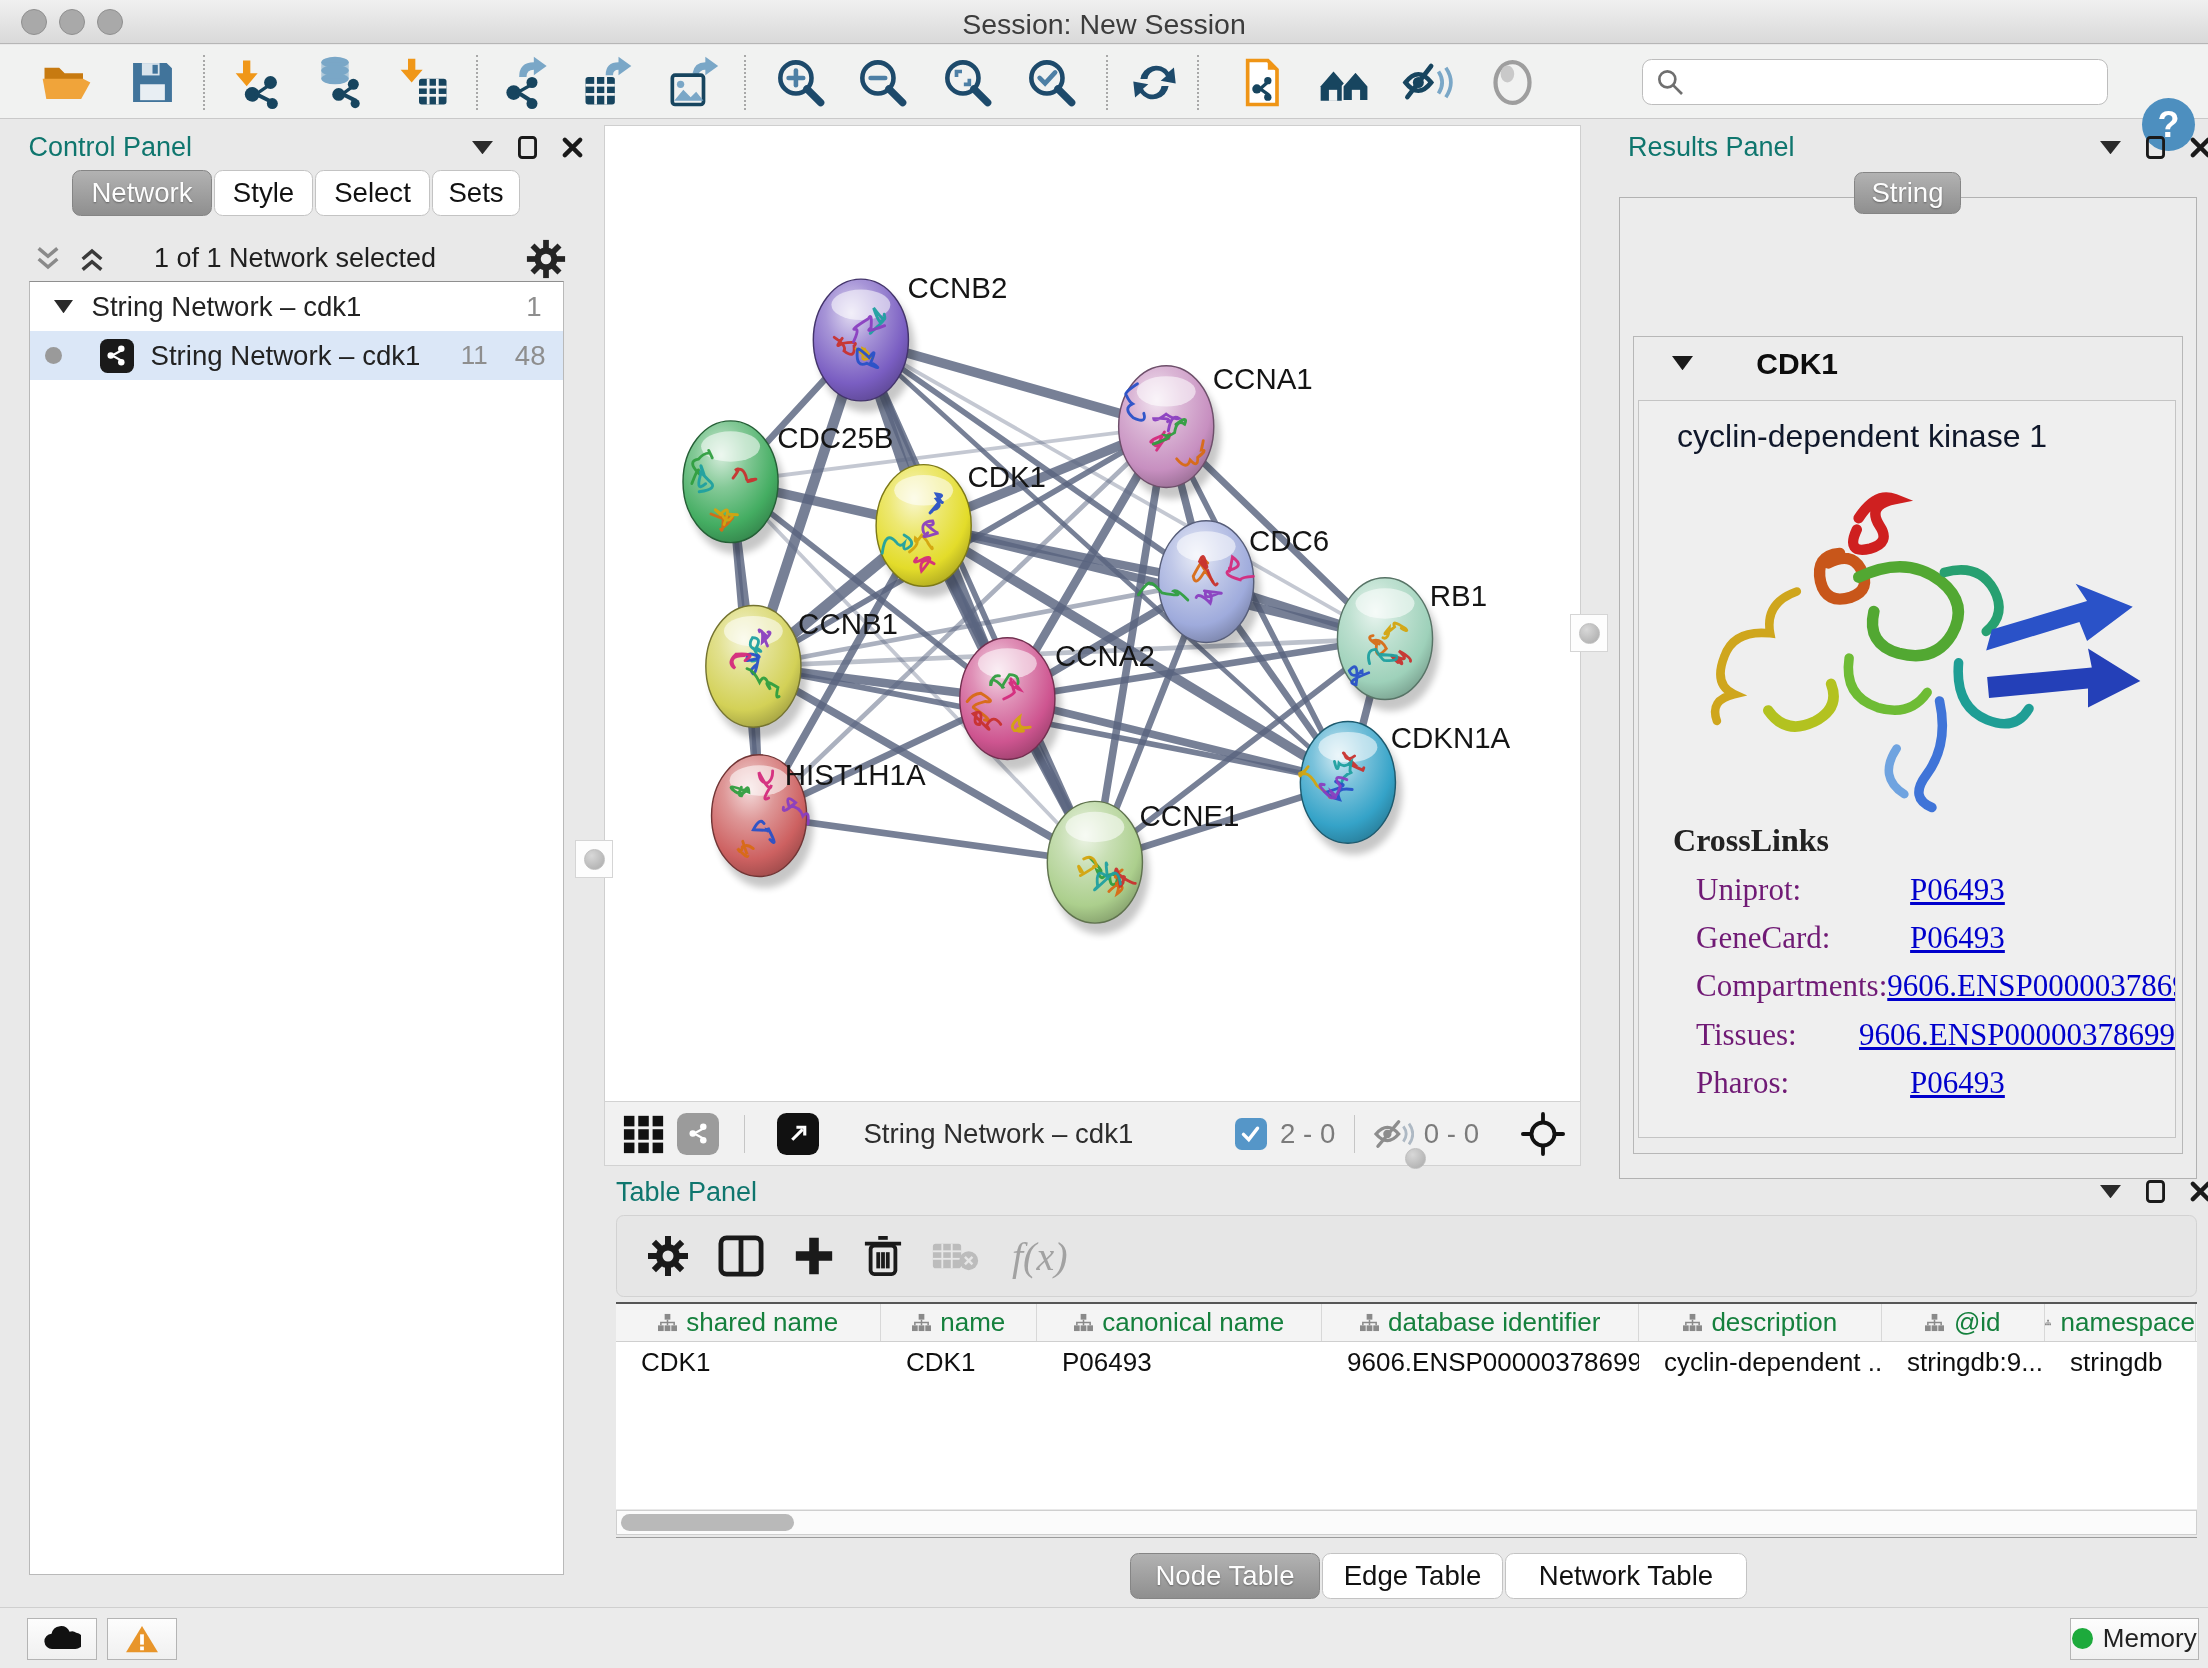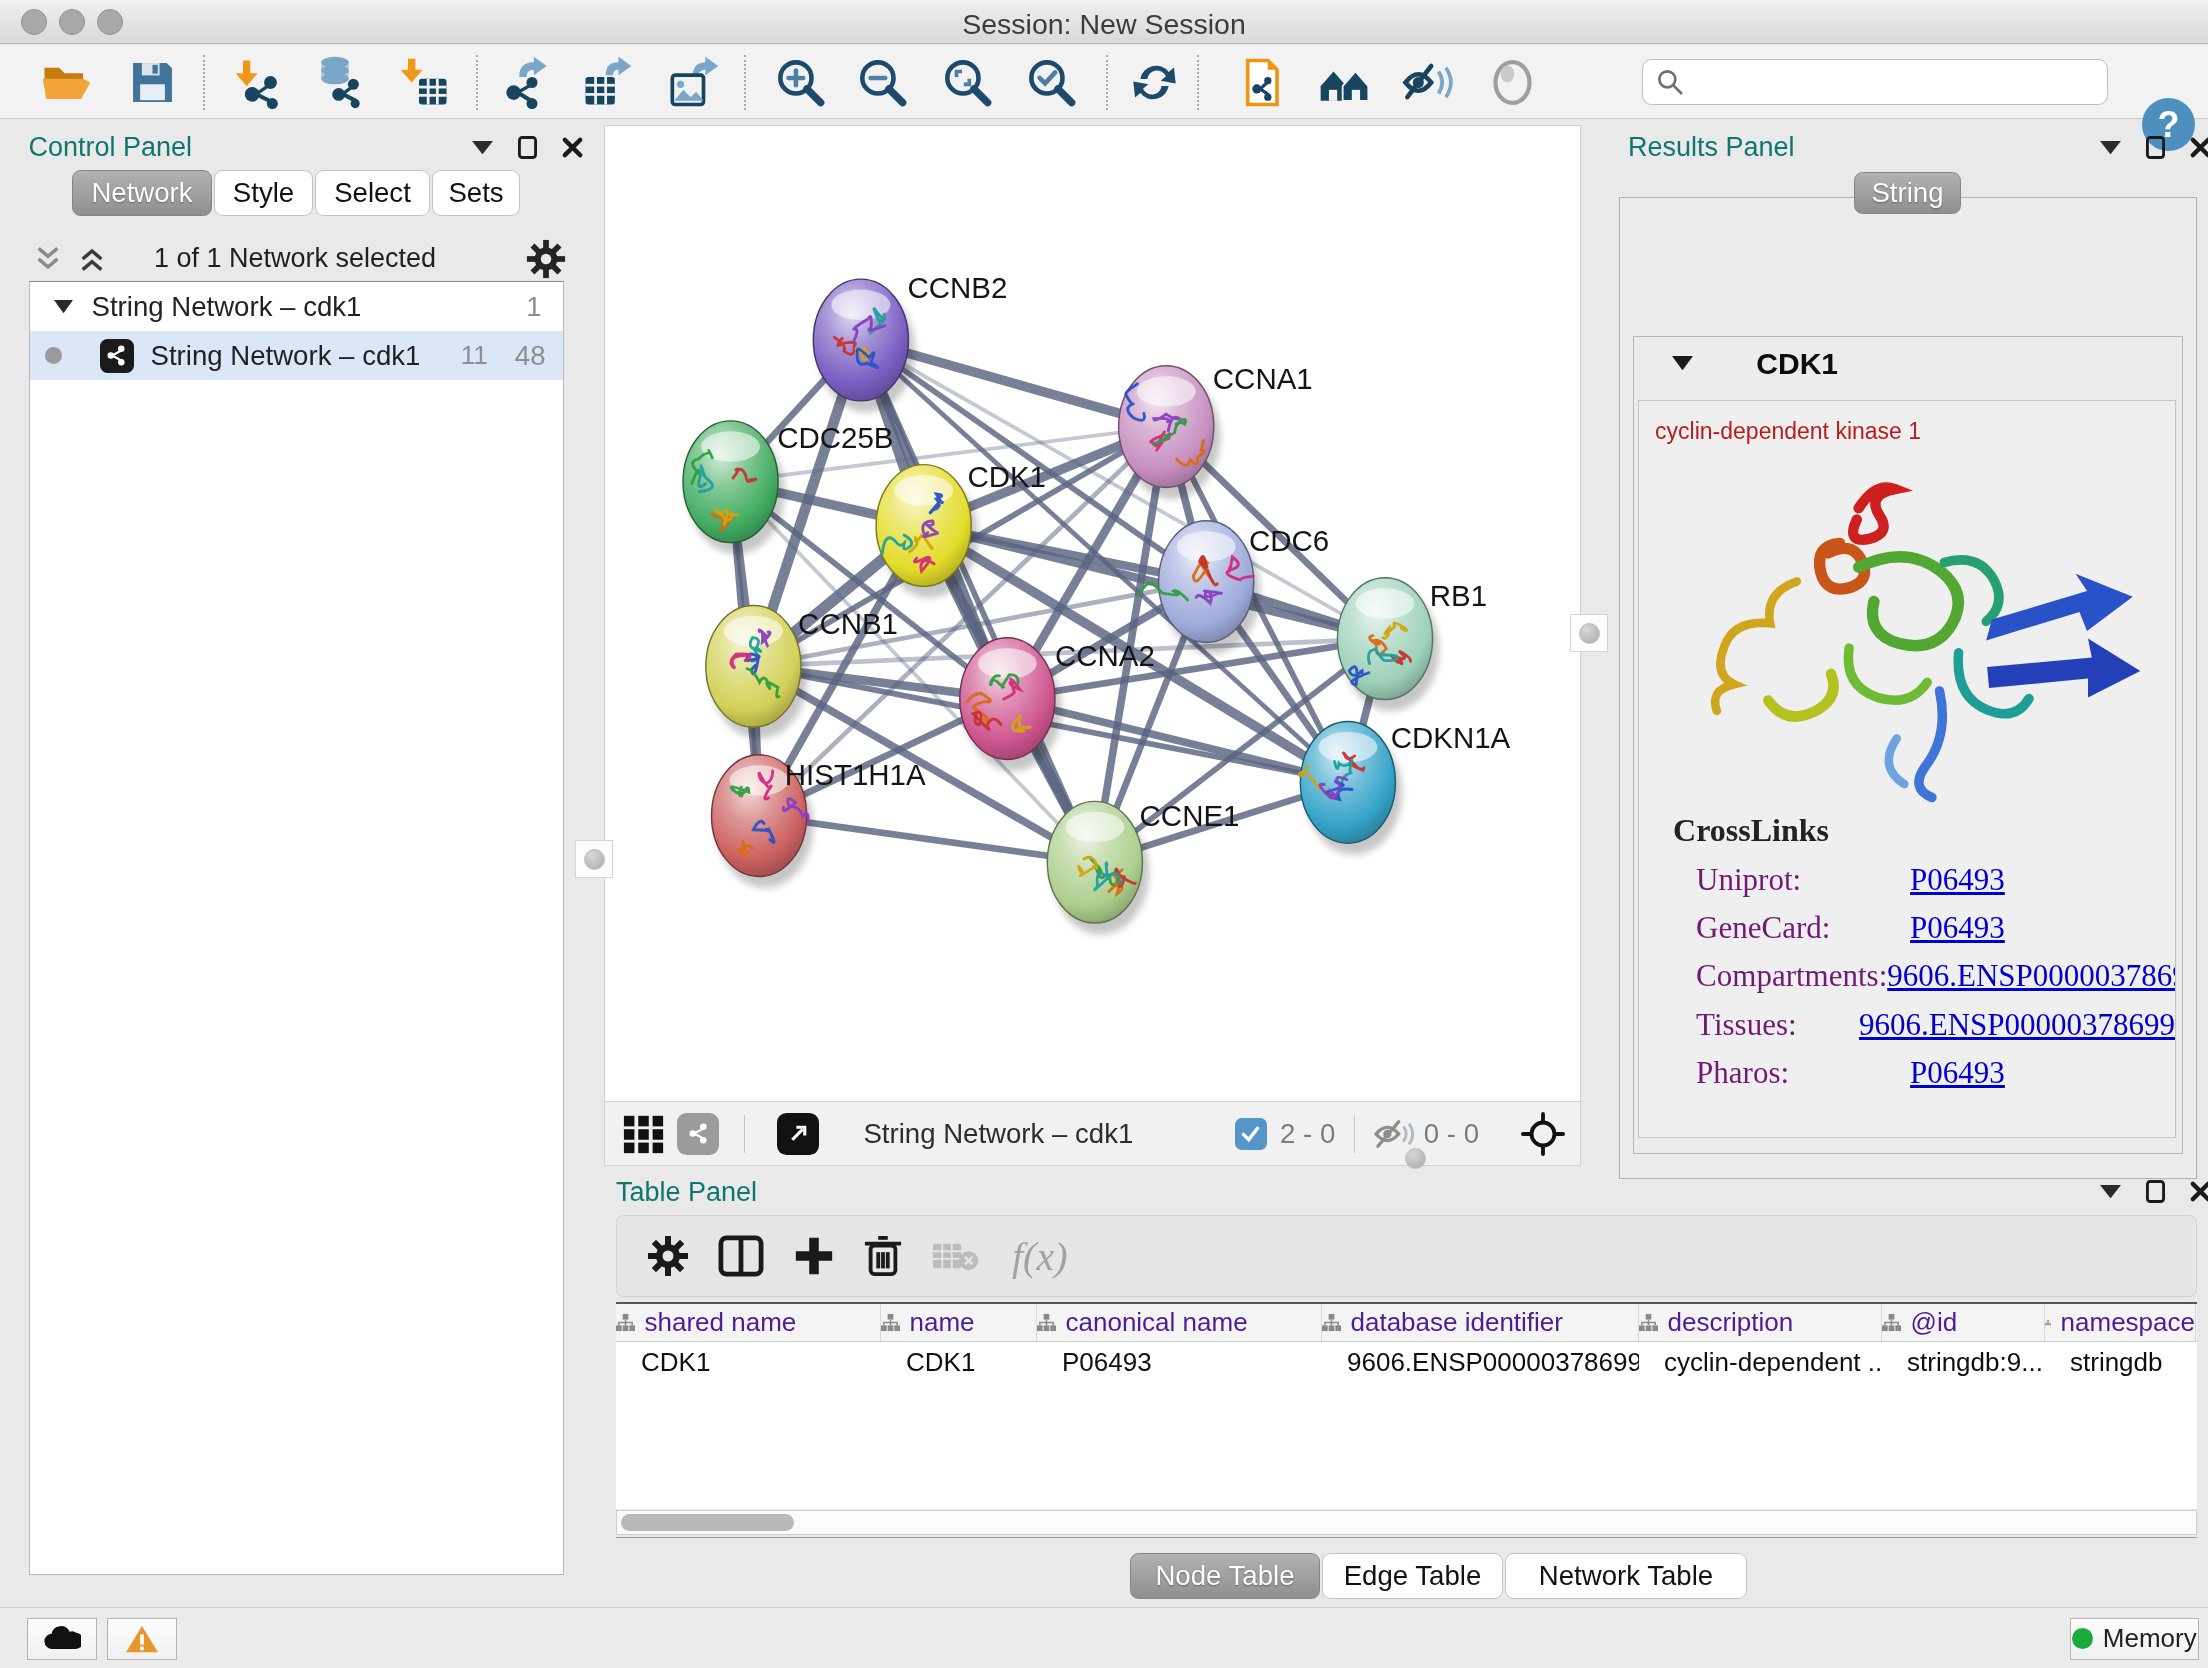--- a/index.html
+++ b/index.html
@@ -85,22 +85,22 @@
   .cl-label { width:214px; color:#701a75; }
   .cl-link { color:#0000cc; text-decoration:underline; }
 
   
   .tp-toolbar { left:616px; top:1215px; width:1581px; height:82px; background:#e6e6e6;
     border:1px solid #d2d2d2; border-radius:7.6px; display:flex; align-items:center; }
   .tp-ico { display:flex; align-items:center; justify-content:center; }
   .fx { font-family:"Liberation Serif", serif; font-style:italic; font-size:40px; color:#a2a2a2; }
   .tbl { left:616px; top:1302px; width:1581px; border-top:2.9px solid #565656; background:#fff; }
   .tbl-head { display:flex; height:38px; background:#f4f4f4; border-bottom:1px solid #cfcfcf; }
-  .th { display:flex; align-items:center; justify-content:flex-start; gap:9.5px;
-    border-right:1px solid #d8d8d8; font-size:26px; color:#4c1d95; overflow:hidden;
+  .th { display:flex; align-items:center; justify-content:center; gap:9.5px;
+    border-right:1px solid #d8d8d8; font-size:26px; color:#15803d; overflow:hidden;
     white-space:nowrap; flex:none; }
   .tbl-row { display:flex; height:41px; background:#fff; }
   .td { display:flex; align-items:center; padding-left:25px; font-size:26px; color:#0f0f0f;
     overflow:hidden; white-space:nowrap; flex:none; }
   .tbl-body { height:126px; background:#fff; }
   .hscroll { left:616px; top:1510px; width:1581px; height:25px; background:#fbfbfb;
     border:1px solid #cfcfcf; }
   .hthumb { left:3.8px; top:2.9px; width:173px; height:17px; border-radius:8.6px; background:#b9b9b9; }
 
   
@@ -715,21 +715,21 @@
 
 <div class="abs res-outer">
   <div class="abs cdk-box">
     <div class="abs" style="left:38px; top:19px">
       <svg width="21" height="14.3" viewBox="0 0 22 15">
           <polygon points="0,0 22,0 11,15" fill="#1a1a1a"></polygon>
         </svg>
     </div>
     <div class="abs" style="left:122px; top:9.5px; font-size:30px; font-weight:bold; color:#0d0d0d">CDK1</div>
     <div class="abs cdk-inner">
-      <div style="margin:17px 0 0 16px; font-size:23px; color:#b91c1c">cyclin-dependent kinase 1</div>
+      <div style="margin:17px 0 0 38px; font-size:32px; color:#0f172a">cyclin-dependent kinase 1</div>
       <svg width="514" height="354" viewBox="0 0 540 372" style="margin:7.6px 0 0 15px">
         <g fill="none" stroke-linecap="round">
           <path d="M215 58 q18 -28 38 -20 q-30 6 -16 28 q12 18 -10 24 q-26 6 -14 -20" stroke="#cf2020" stroke-width="11"></path>
           <path d="M195 95 q-26 2 -20 30 q6 24 32 16 q22 -8 10 -30 q-10 -18 -34 -6" stroke="#c8561a" stroke-width="12"></path>
           <path d="M150 135 q-34 12 -28 44 q-38 -4 -48 24 q-12 30 10 40 q-26 6 -18 28" stroke="#cfa61d" stroke-width="9"></path>
           <path d="M120 260 q18 26 48 12 q28 -14 18 -40" stroke="#b3c220" stroke-width="11"></path>
           <path d="M215 120 q50 -24 86 4 q30 24 12 56 q-18 30 -56 20 q-34 -10 -26 -44" stroke="#52a832" stroke-width="12"></path>
           <path d="M205 205 q-6 40 30 52 q34 10 52 -16" stroke="#6ebc35" stroke-width="10"></path>
           <path d="M305 115 q36 -10 52 18 q14 26 -8 44" stroke="#27a071" stroke-width="10"></path>
           <path d="M320 210 q-4 46 30 60 q30 12 44 -12" stroke="#1f9e95" stroke-width="10"></path>

